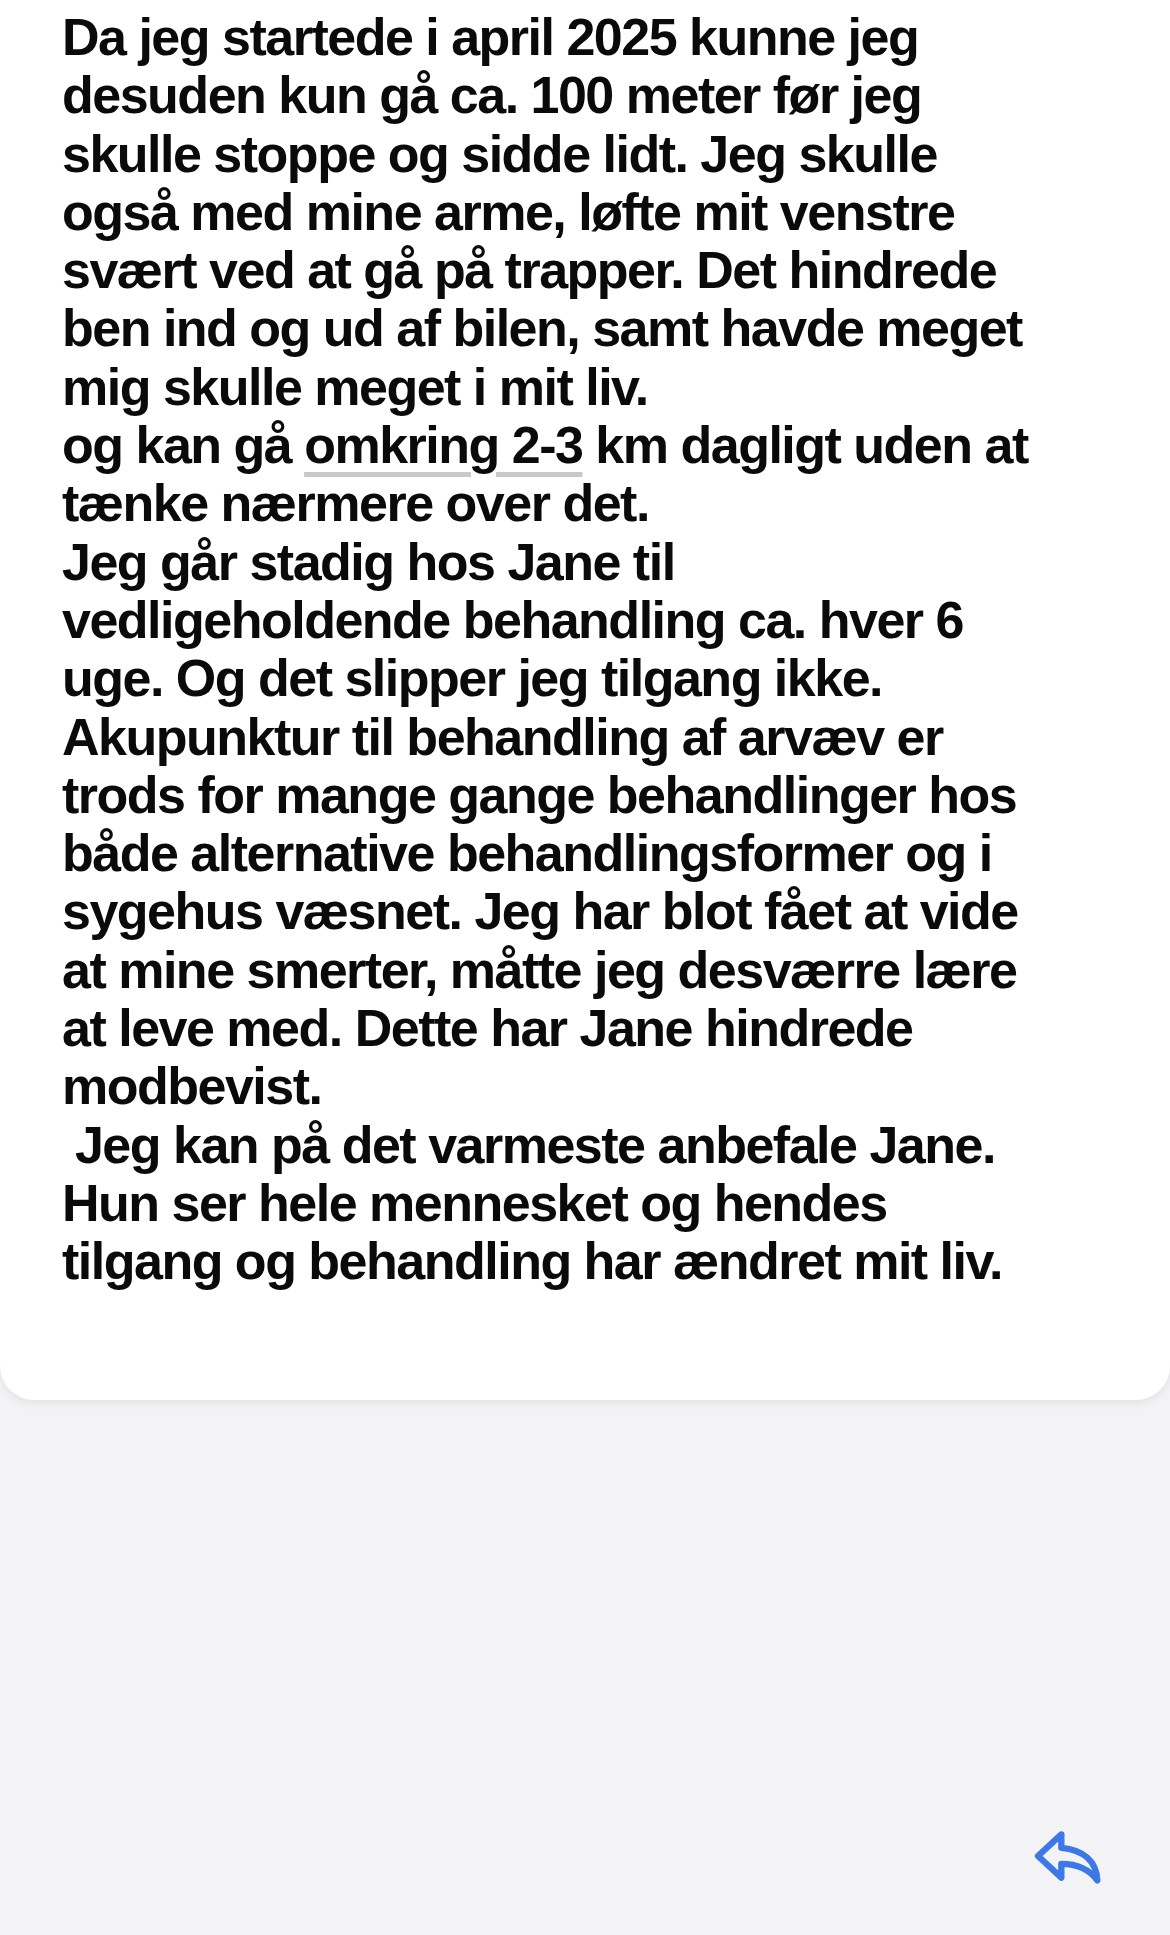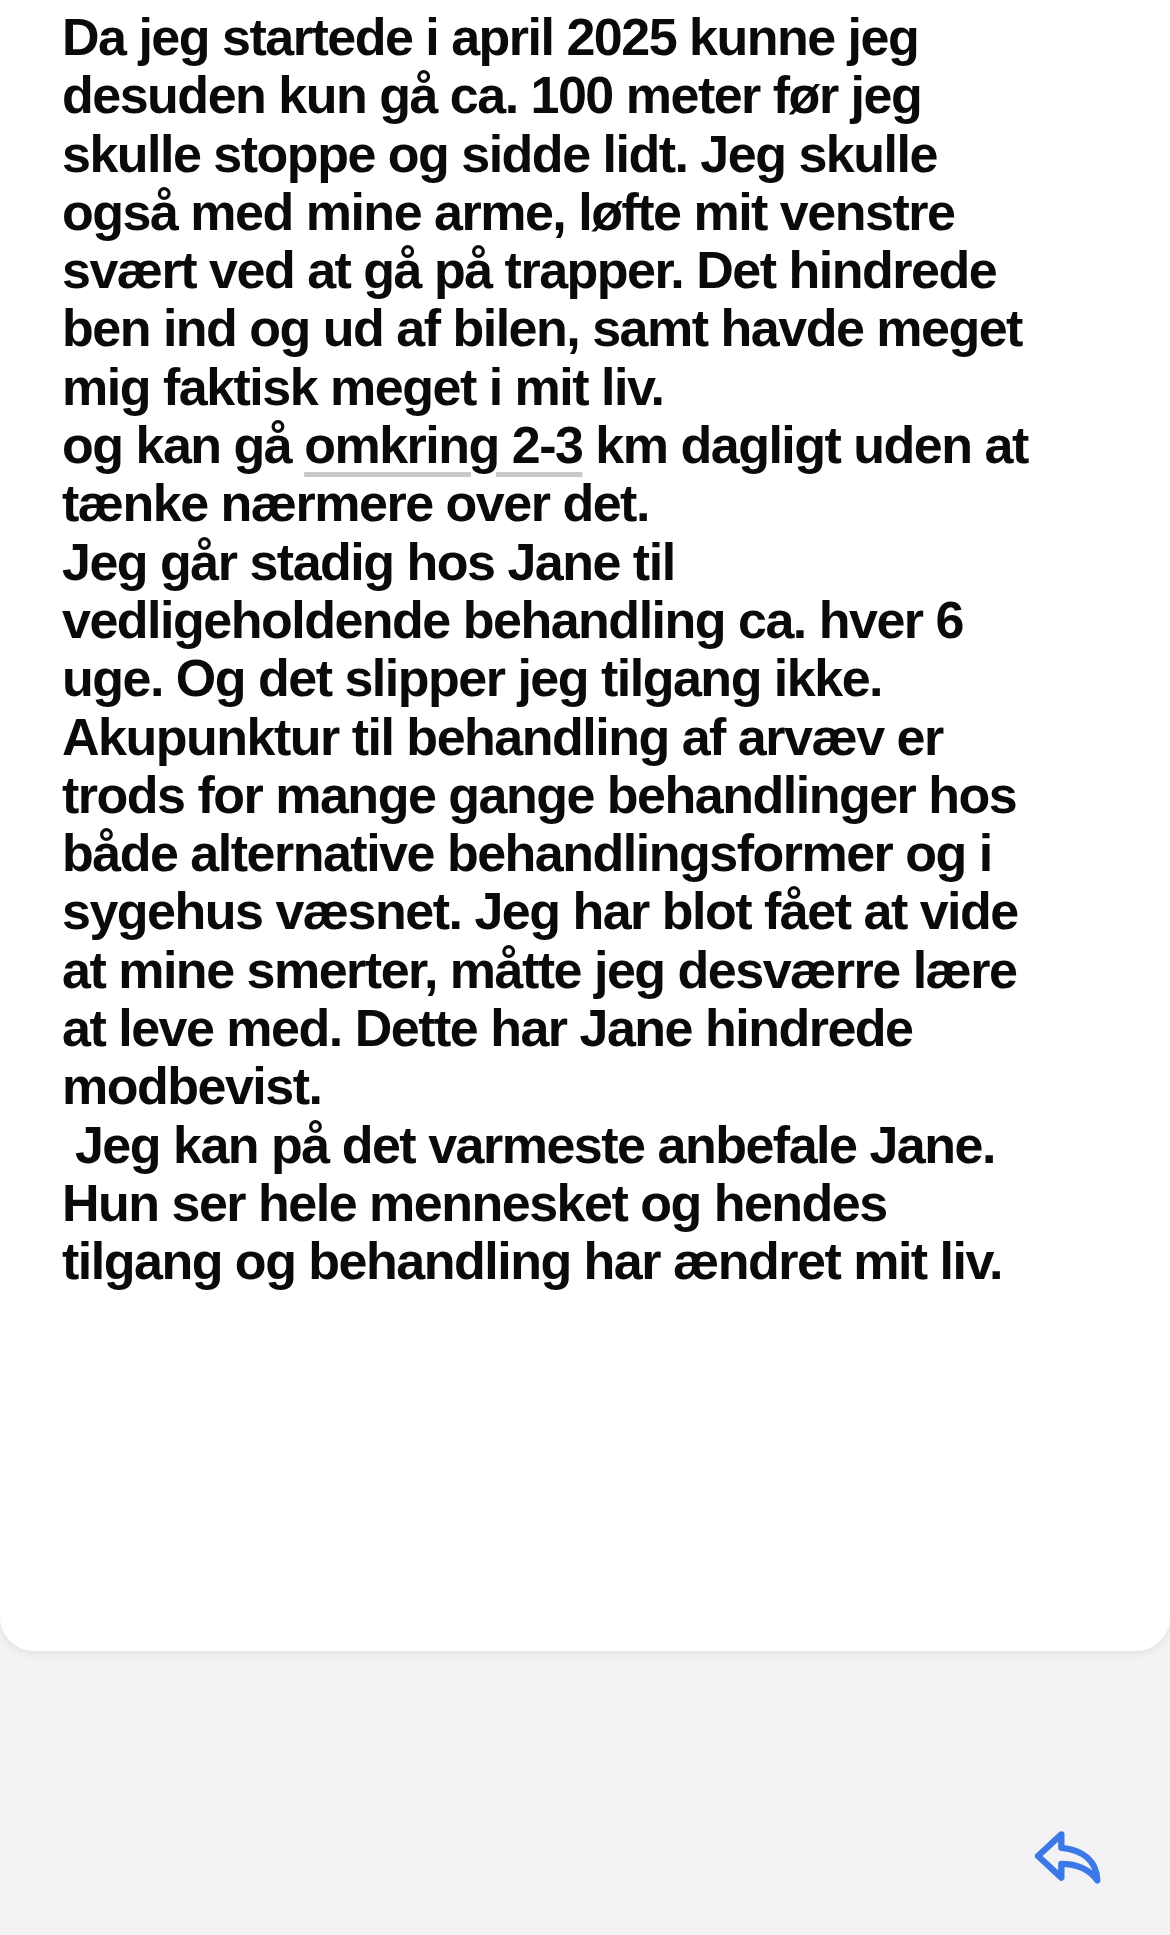--- a/index.html
+++ b/index.html
@@ -11,21 +11,21 @@
     height: 1935px;
     overflow: hidden;
     background: var(--page-bg, #f3f3f5);
     font-family: "Liberation Sans", sans-serif;
   }
   .card {
     position: absolute;
     left: 0;
     top: 0;
     width: 1170px;
-    height: 1651px;
+    height: 1400px;
     background: var(--card-bg, #ffffff);
     border-radius: 0 0 34px 34px;
     box-shadow: 0 3px 8px rgba(0,0,0,0.07);
   }
   .message-text {
     position: absolute;
     left: 62px;
     top: 8px;
     color: var(--text-color, #0a0a0a);
     font-size: 52px;
@@ -65,21 +65,21 @@
 
 <div class="card">
 
   <div class="message-text">
       <div class="line"><span>Da jeg startede i april 2025 kunne jeg</span></div>
       <div class="line"><span>desuden kun gå ca. 100 meter før jeg</span></div>
       <div class="line"><span>skulle stoppe og sidde lidt. Jeg skulle</span></div>
       <div class="line"><span>også med mine arme, løfte mit venstre</span></div>
       <div class="line"><span>svært ved at gå på trapper. Det hindrede</span></div>
       <div class="line"><span>ben ind og ud af bilen, samt havde meget</span></div>
-      <div class="line"><span>mig faktisk meget i mit liv.</span></div>
+      <div class="line"><span>mig skulle meget i mit liv.</span></div>
       <div class="line"><span>og kan gå </span><span class="u">omkring 2-3</span><span> km dagligt uden at</span></div>
       <div class="line"><span>tænke nærmere over det.</span></div>
       <div class="line"><span>Jeg går stadig hos Jane til</span></div>
       <div class="line"><span>vedligeholdende behandling ca. hver 6</span></div>
       <div class="line"><span>uge. Og det slipper jeg tilgang ikke.</span></div>
       <div class="line"><span>Akupunktur til behandling af arvæv er</span></div>
       <div class="line"><span>trods for mange gange behandlinger hos</span></div>
       <div class="line"><span>både alternative behandlingsformer og i</span></div>
       <div class="line"><span>sygehus væsnet. Jeg har blot fået at vide</span></div>
       <div class="line"><span>at mine smerter, måtte jeg desværre lære</span></div>

